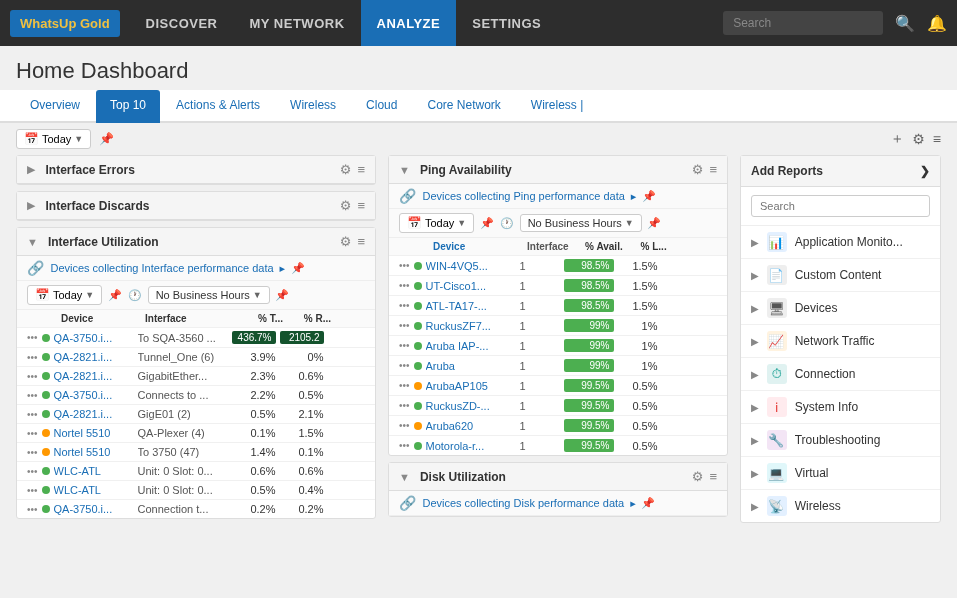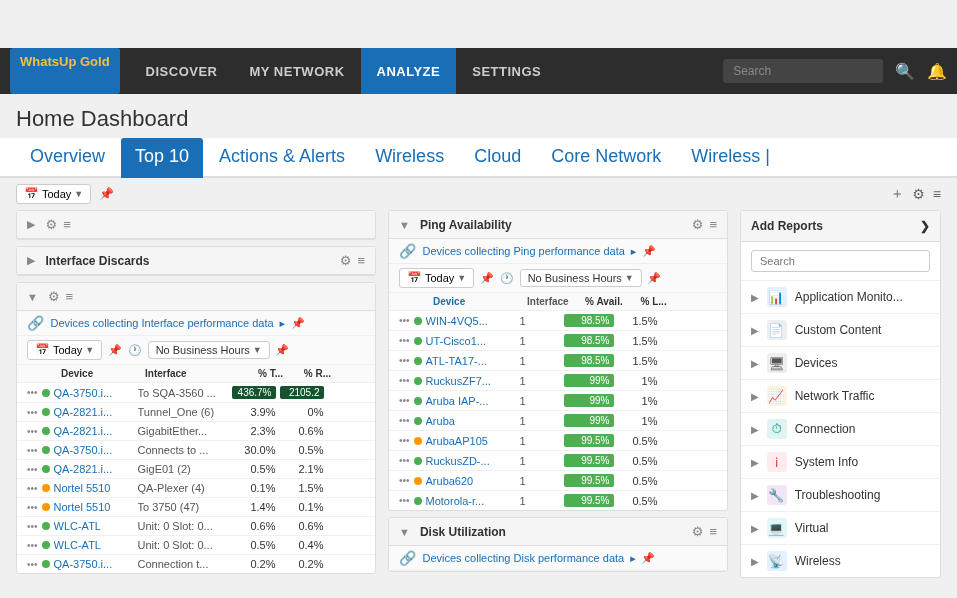--- a/index.html
+++ b/index.html
@@ -2,23 +2,23 @@
 <html><head>
   <meta charset="utf-8">
   <style>
     * { box-sizing: border-box; margin: 0; padding: 0; }
     body { font-family: Arial, sans-serif; font-size: 12px; background: #f0f0f0; color: #333; }
 
     
     .top-nav {
       background: #2d2d2d;
       display: flex;
+      align-items: center;
       height: 46px;
       padding: 0 10px;
-      margin-top: 48px;
     }
     .logo {
       background: #1a6eb5;
       color: white;
       font-weight: bold;
       font-size: 13px;
       padding: 6px 10px;
       border-radius: 3px;
       margin-right: 10px;
       white-space: nowrap;
@@ -71,21 +71,21 @@
     .tab-bar {
       background: white;
       border-bottom: 2px solid #ddd;
       display: flex;
       align-items: center;
       padding: 0 16px;
       gap: 2px;
     }
     .tab {
       padding: 8px 14px;
-      font-size: 18px;
+      font-size: 12px;
       color: #1a6eb5;
       cursor: pointer;
       border-bottom: 3px solid transparent;
       margin-bottom: -2px;
     }
     .tab.active {
       background: #1a6eb5;
       color: white;
       border-radius: 3px 3px 0 0;
     }
@@ -335,37 +335,39 @@
   </div>
 </div>
 
 <div class="content-area">
 
   <div class="left-panel">
 
     <div class="panel-card">
       <div class="panel-header">
         <span class="panel-toggle">▶</span>
+        <span class="title">Interface Errors</span>
         <span class="gear-icon">⚙</span>
         <span class="list-icon">≡</span>
       </div>
     </div>
 
     <div class="panel-card">
       <div class="panel-header">
         <span class="panel-toggle">▶</span>
         <span class="title">Interface Discards</span>
         <span class="gear-icon">⚙</span>
         <span class="list-icon">≡</span>
       </div>
     </div>
 
     <div class="panel-card">
       <div class="panel-header">
         <span class="panel-toggle">▼</span>
+        <span class="title">Interface Utilization</span>
         <span class="gear-icon">⚙</span>
         <span class="list-icon">≡</span>
       </div>
       <div class="sub-header">
         <span style="color:#1a6eb5;font-size:14px;">🔗</span>
         <span style="color:#1a6eb5;">Devices collecting Interface performance data</span>
         <span style="color:#1a6eb5;">▸</span>
         <span style="color:#888;">📌</span>
       </div>
       <div class="sub-header">
@@ -415,21 +417,21 @@
     <span class="device-name">QA-2821.i...</span>
     <span class="interface-name">GigabitEther...</span>
     <span class="pct-val badge-normal">2.3%</span>
     <span class="pct-val badge-normal">0.6%</span>
   </div>
           <div class="device-row">
     <span class="dots-icon">•••</span>
     <span class="status-dot status-green"></span>
     <span class="device-name">QA-3750.i...</span>
     <span class="interface-name">Connects to ...</span>
-    <span class="pct-val badge-normal">30.0%</span>
+    <span class="pct-val badge-normal">2.2%</span>
     <span class="pct-val badge-normal">0.5%</span>
   </div>
           <div class="device-row">
     <span class="dots-icon">•••</span>
     <span class="status-dot status-green"></span>
     <span class="device-name">QA-2821.i...</span>
     <span class="interface-name">GigE01 (2)</span>
     <span class="pct-val badge-normal">0.5%</span>
     <span class="pct-val badge-normal">2.1%</span>
   </div>

